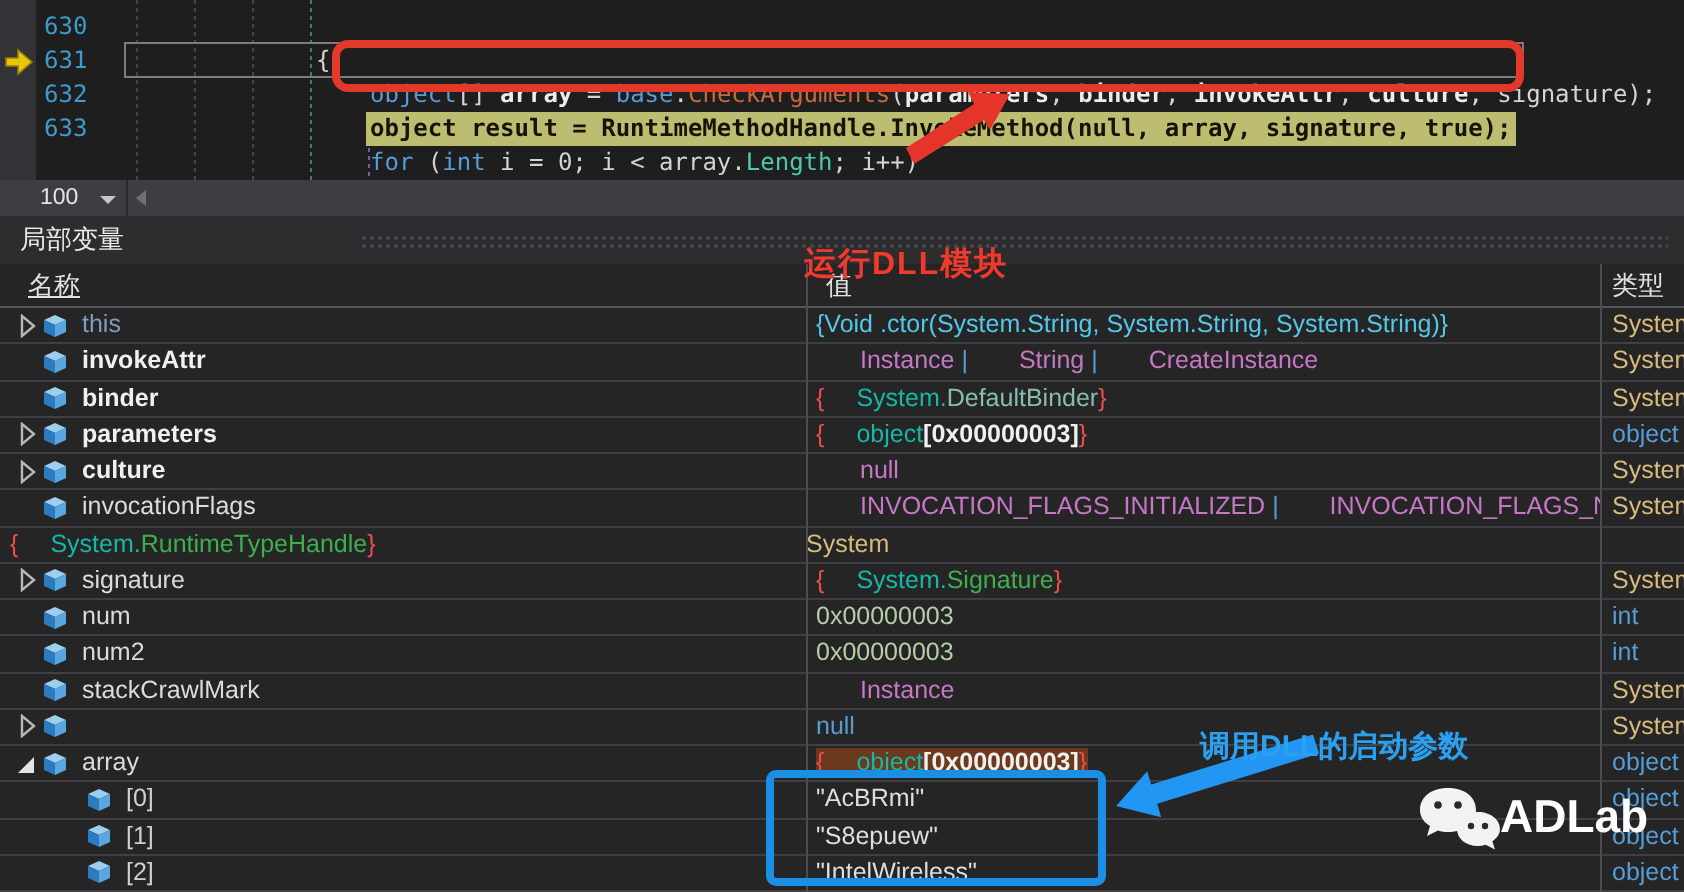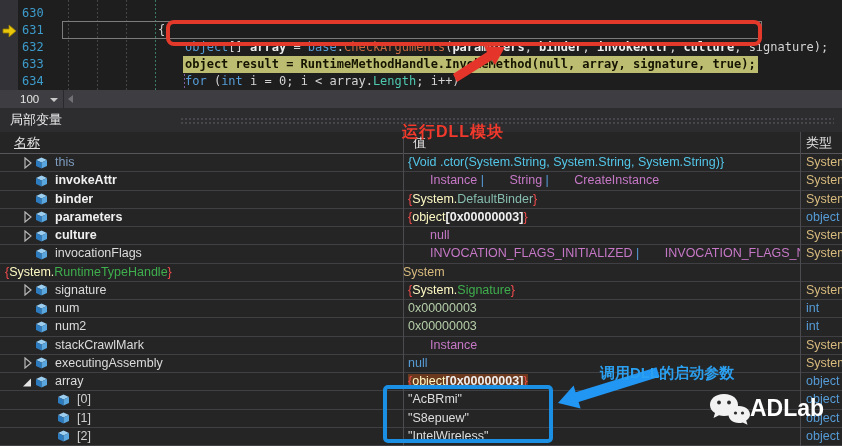--- a/index.html
+++ b/index.html
@@ -49,30 +49,30 @@
           background-image:radial-gradient(circle, #47474b 0.9px, transparent 1px);
           background-size:4px 4px; }
   .ghead { position:absolute; left:0; top:132px; width:842px; height:22px; background:#252526;
            border-bottom:1px solid #55555a; color:#e2e2e2; font-size:13px; line-height:22px; }
   .ghead .h-name { position:absolute; left:14px;text-decoration:underline; } .ghead .h-val { position:absolute; left:413px; }
   .ghead .h-type { position:absolute; left:806px; }
   .vsep { position:absolute; top:132px; height:314px; width:1px; background:#4c4c50; z-index:1; }
   .gbody { position:absolute; left:0; top:154px; width:842px; }
   .row { display:flex; height:18.25px; border-bottom:1px solid #404044; font-size:12.5px;
          line-height:17px; color:#dcdcdc; }
-  .c-name { width:403px; display:flex; align-items:center; padding-left:21px; overflow:hidden; white-space:nowrap; }
+  .c-name { width:403px; display:flex; align-items:center; padding-left:7px; overflow:hidden; white-space:nowrap; }
   .c-val  { width:397px; padding-left:5px; overflow:hidden; white-space:nowrap; }
   .c-type { flex:1; padding-left:6px; overflow:hidden; white-space:nowrap; }
   .exp { width:14px; height:12px; flex:0 0 14px; }
   .childpad { flex:0 0 36px; }
   .vicon { width:13px; height:12px; flex:0 0 13px; margin-right:7px; }
   .nm { color:#dcdcdc; } .nm.b { font-weight:bold; color:#f0f0f0; } .nm.this { color:#7e9cbe; }
   .nm.child { color:#d0d0d0; }
   .v-cyan { color:#53c7e8; } .v-mag { color:#c678c6;margin-left:22px; } .v-pipe { color:#569cd6; }
-  .v-red { color:#f14c4c; } .v-wh { color:#fef9c3; } .v-whb { color:#f0f0f0; font-weight:bold; }
+  .v-red { color:#f14c4c; } .v-wh { color:#14b8a6;padding-left:16px; } .v-whb { color:#f0f0f0; font-weight:bold; }
   .v-teal2 { color:#86bdae; } .v-green { color:#3fae4c; } .v-num { color:#b5cea8; }
   .v-blue { color:#569cd6; } .v-str { color:#dedede; }
   .changed { background:#6b3a1e; }
   .t-sys { color:#d7ba7d; } .t-obj { color:#569cd6; }
 
   
   .blue-box { position:absolute; left:383px; top:385px; width:170px; height:58px;
               border:4px solid #1a8fe3; border-radius:5px; z-index:6; }
   .blue-arrow { position:absolute; left:550px; top:360px; z-index:6; }
   .blue-label { position:absolute; left:600px; top:364px; z-index:6; color:#2ba0f0;
@@ -113,24 +113,20 @@
     <div class="cl" style="top:22px">
       <span class="ln">632</span>
       <span class="cd hl632" style="left:183px">object result = RuntimeMethodHandle.InvokeMethod(null, array, signature, true);</span>
     </div>
 
     <div class="cl" style="top:39px">
       <span class="ln">633</span>
       <span class="cd" style="left:185px"><span class="kw">for</span><span class="pl"> (</span><span class="kw">int</span><span class="pl"> i = 0; i &lt; </span><span class="pl">array</span><span class="pl">.</span><span class="prop">Length</span><span class="pl">; i++)</span></span>
     </div>
 
-    <div class="cl" style="top:56px">
-      <span class="ln">634</span>
-      
-    </div>
 
     <div class="cl" style="top:73px">
       
       
     </div>
 
     <div class="red-box"></div>
     <svg class="red-arrow" width="80" height="48">
       <polygon points="65,7 55,25 52,20 17,42 13,34 47,12 44,6" fill="#e5352b"></polygon>
     </svg>
@@ -318,21 +314,20 @@
     <div class="row">
       <div class="c-name">
         <svg class="exp" viewBox="0 0 14 12">
             <polygon points="4,1 10,6 4,11" fill="none" stroke="#b8b8b8" stroke-width="1.2"></polygon>
           </svg>
         <svg class="vicon" viewBox="0 0 13 12">
             <polygon points="6.5,0.5 12,3 6.5,5.5 1,3" fill="#9ccef0"></polygon>
             <polygon points="1,3 6.5,5.5 6.5,11.5 1,9" fill="#2d7bbf"></polygon>
             <polygon points="12,3 6.5,5.5 6.5,11.5 12,9" fill="#5aa7e0"></polygon>
           </svg>
-        <span class="nm">executingAssembly</span>
       </div>
       <div class="c-val"><span class="v-blue">null</span></div>
       <div class="c-type"><span class="t-sys">System</span></div>
     </div>
 
     <div class="row">
       <div class="c-name">
         <svg class="exp" viewBox="0 0 14 12">
             <polygon points="10,2.5 10,10.5 2,10.5" fill="#e4e4e4"></polygon>
           </svg>

